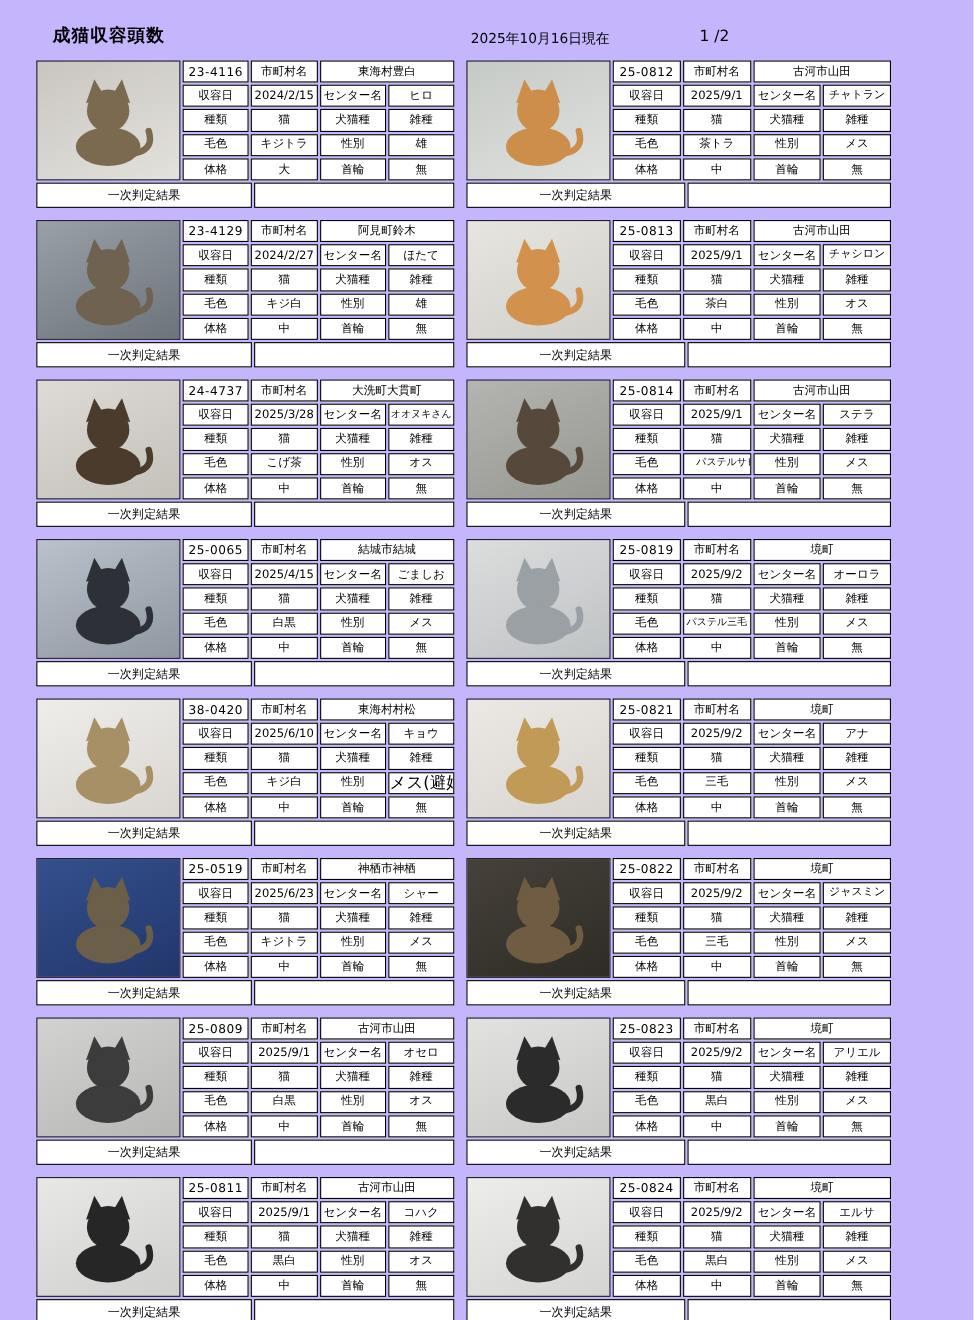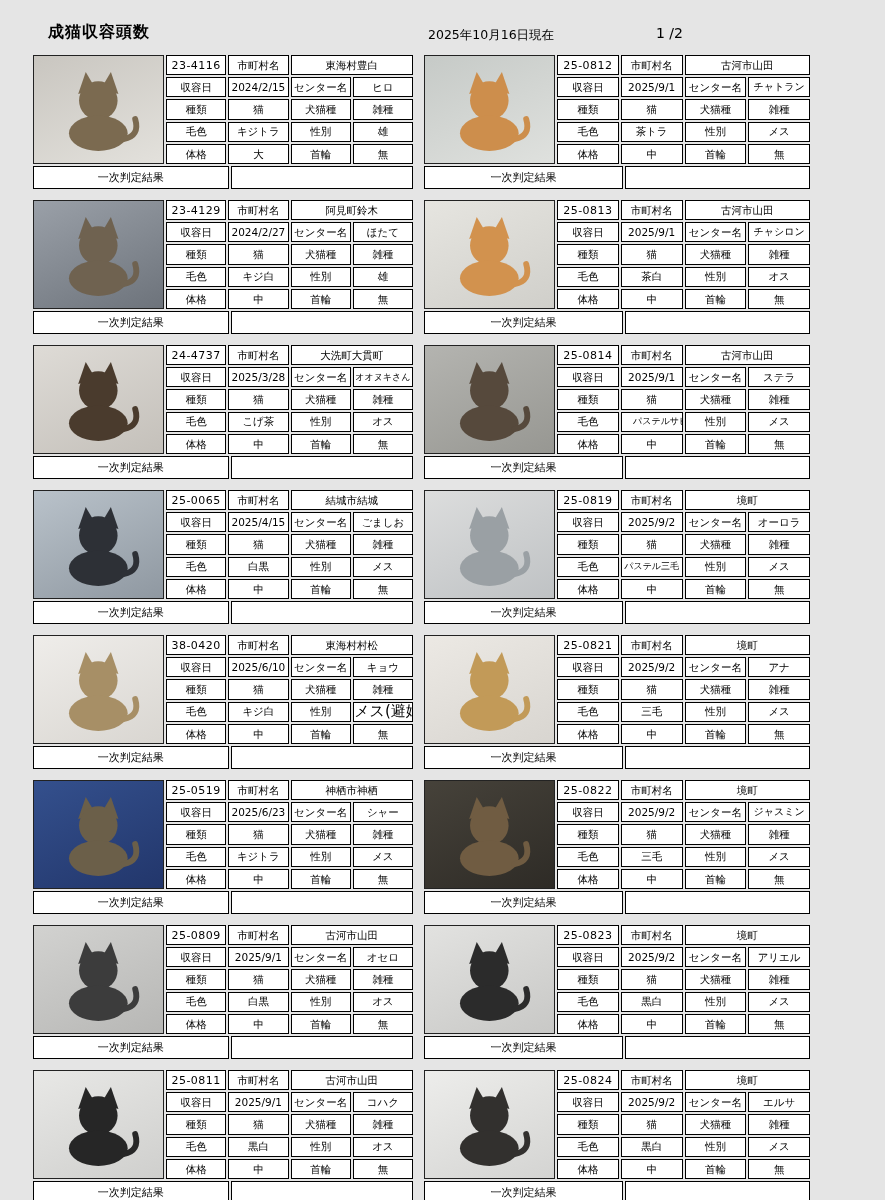--- a/index.html
+++ b/index.html
@@ -3,27 +3,27 @@
 <meta charset="utf-8">
 <style>
   html,body{margin:0;padding:0;background:#ffffff;}
   body{
     width:885px;height:1200px;
     font-family:"DejaVu Sans","Liberation Sans",sans-serif;
     color:#000;
     position:relative;
     overflow:hidden;
   }
-  .page{position:relative;width:885px;height:1200px;background:#e5e5e5;}
+  .page{position:relative;width:885px;height:1200px;background:#c4b5fd;}
 
   
   .hdr{position:absolute;left:0;top:0;width:885px;height:55px;}
   .hdr-title{position:absolute;left:48px;top:22px;font-size:16px;font-weight:bold;letter-spacing:1px;}
   .hdr-date{position:absolute;left:428px;top:27px;font-size:12.5px;font-weight:normal;}
-  .hdr-page{position:absolute;left:656px;top:25px;font-size:14px;}
+  .hdr-page{position:absolute;left:636px;top:25px;font-size:14px;}
 
   
   #records-grid{
     position:absolute;left:33px;top:55px;
     display:grid;
     grid-template-columns:380px 386px;
     grid-template-rows:repeat(8,134px);
     column-gap:14px;row-gap:3px;
     grid-auto-flow:column;
     gap:11px;

